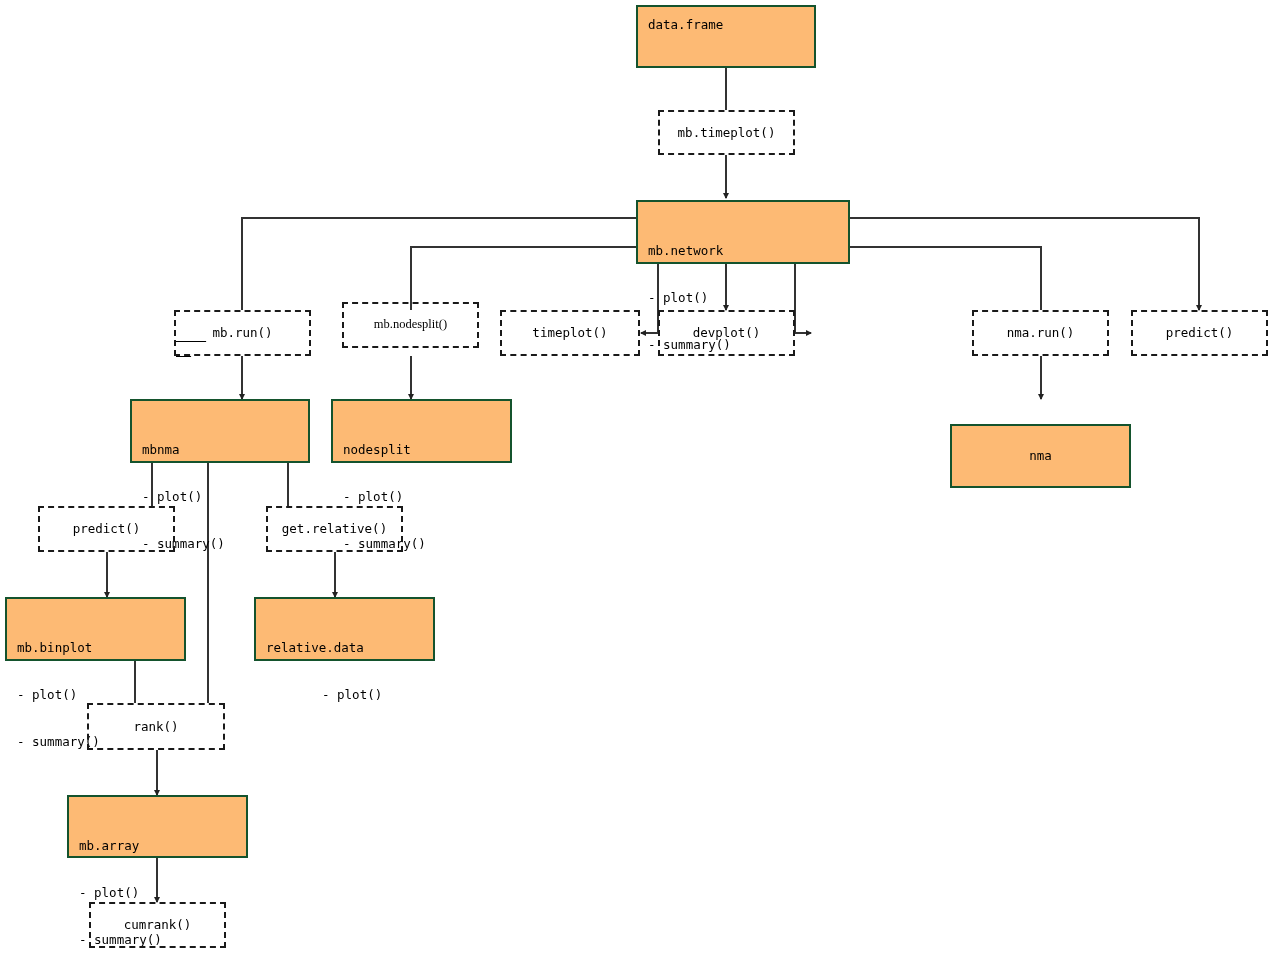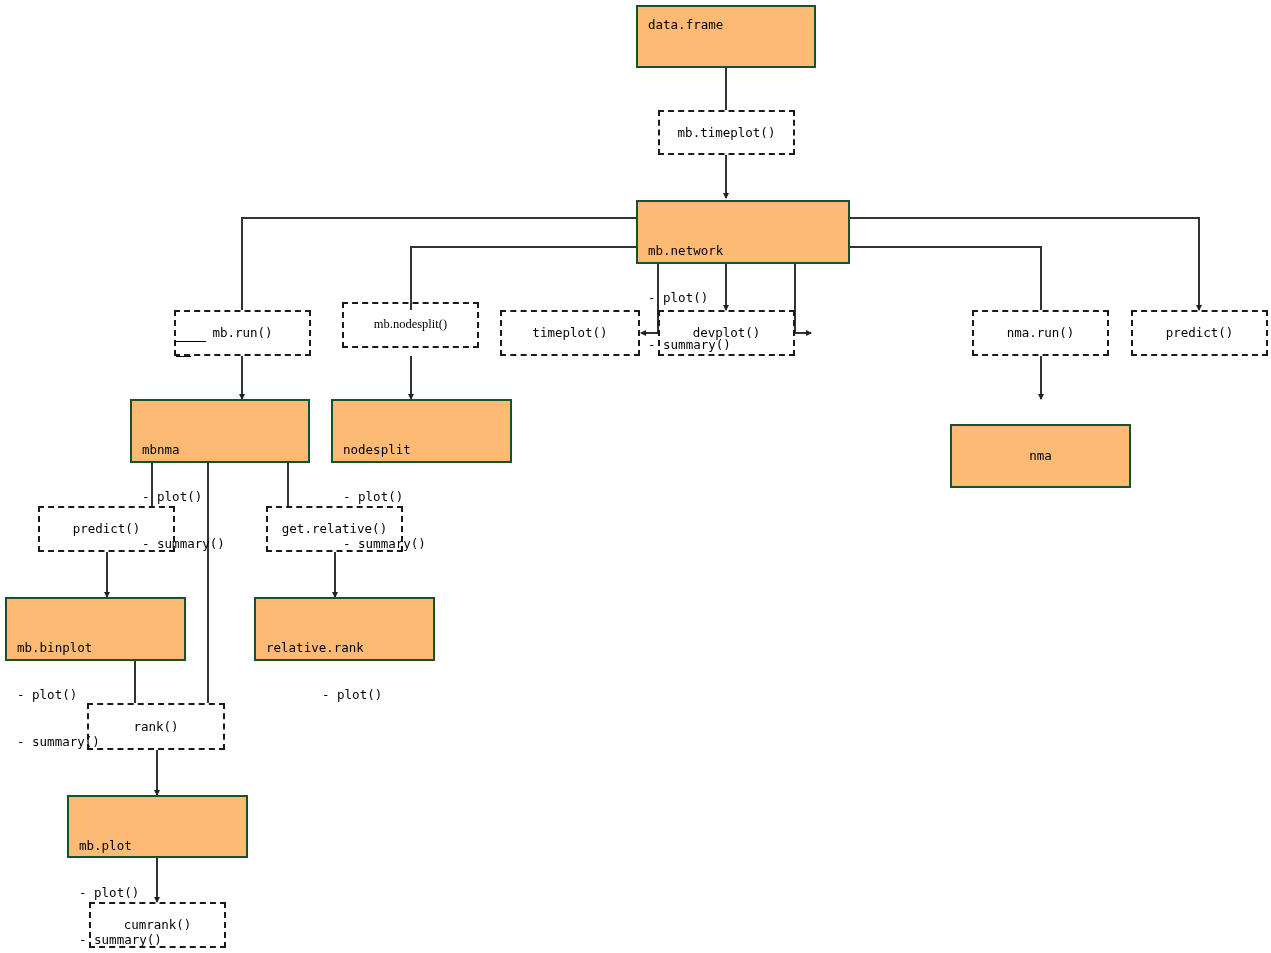--- a/index.html
+++ b/index.html
@@ -152,28 +152,28 @@
   <div class="node solid" style="left:5px; top:597px; width:181px; height:64px;">
     <div class="block">
       <div>mb.binplot</div>
       <div>- plot()</div>
       <div>- summary()</div>
     </div>
   </div>
 
   <div class="node solid" style="left:254px; top:597px; width:181px; height:64px;">
     <div class="block">
-      <div>relative.rank</div>
+      <div>relative.data</div>
       <div class="indented">- plot()</div>
     </div>
   </div>
 
   <div class="node solid" style="left:67px; top:795px; width:181px; height:63px;">
     <div class="block">
-      <div>mb.plot</div>
+      <div>mb.array</div>
       <div>- plot()</div>
       <div>- summary()</div>
     </div>
   </div>
 
   <div class="node dashed" style="left:658px; top:110px; width:137px; height:45px;">
     <div class="centered">mb.timeplot()</div>
   </div>
 
   <div class="node dashed" style="left:174px; top:310px; width:137px; height:46px;text-decoration:underline;">

